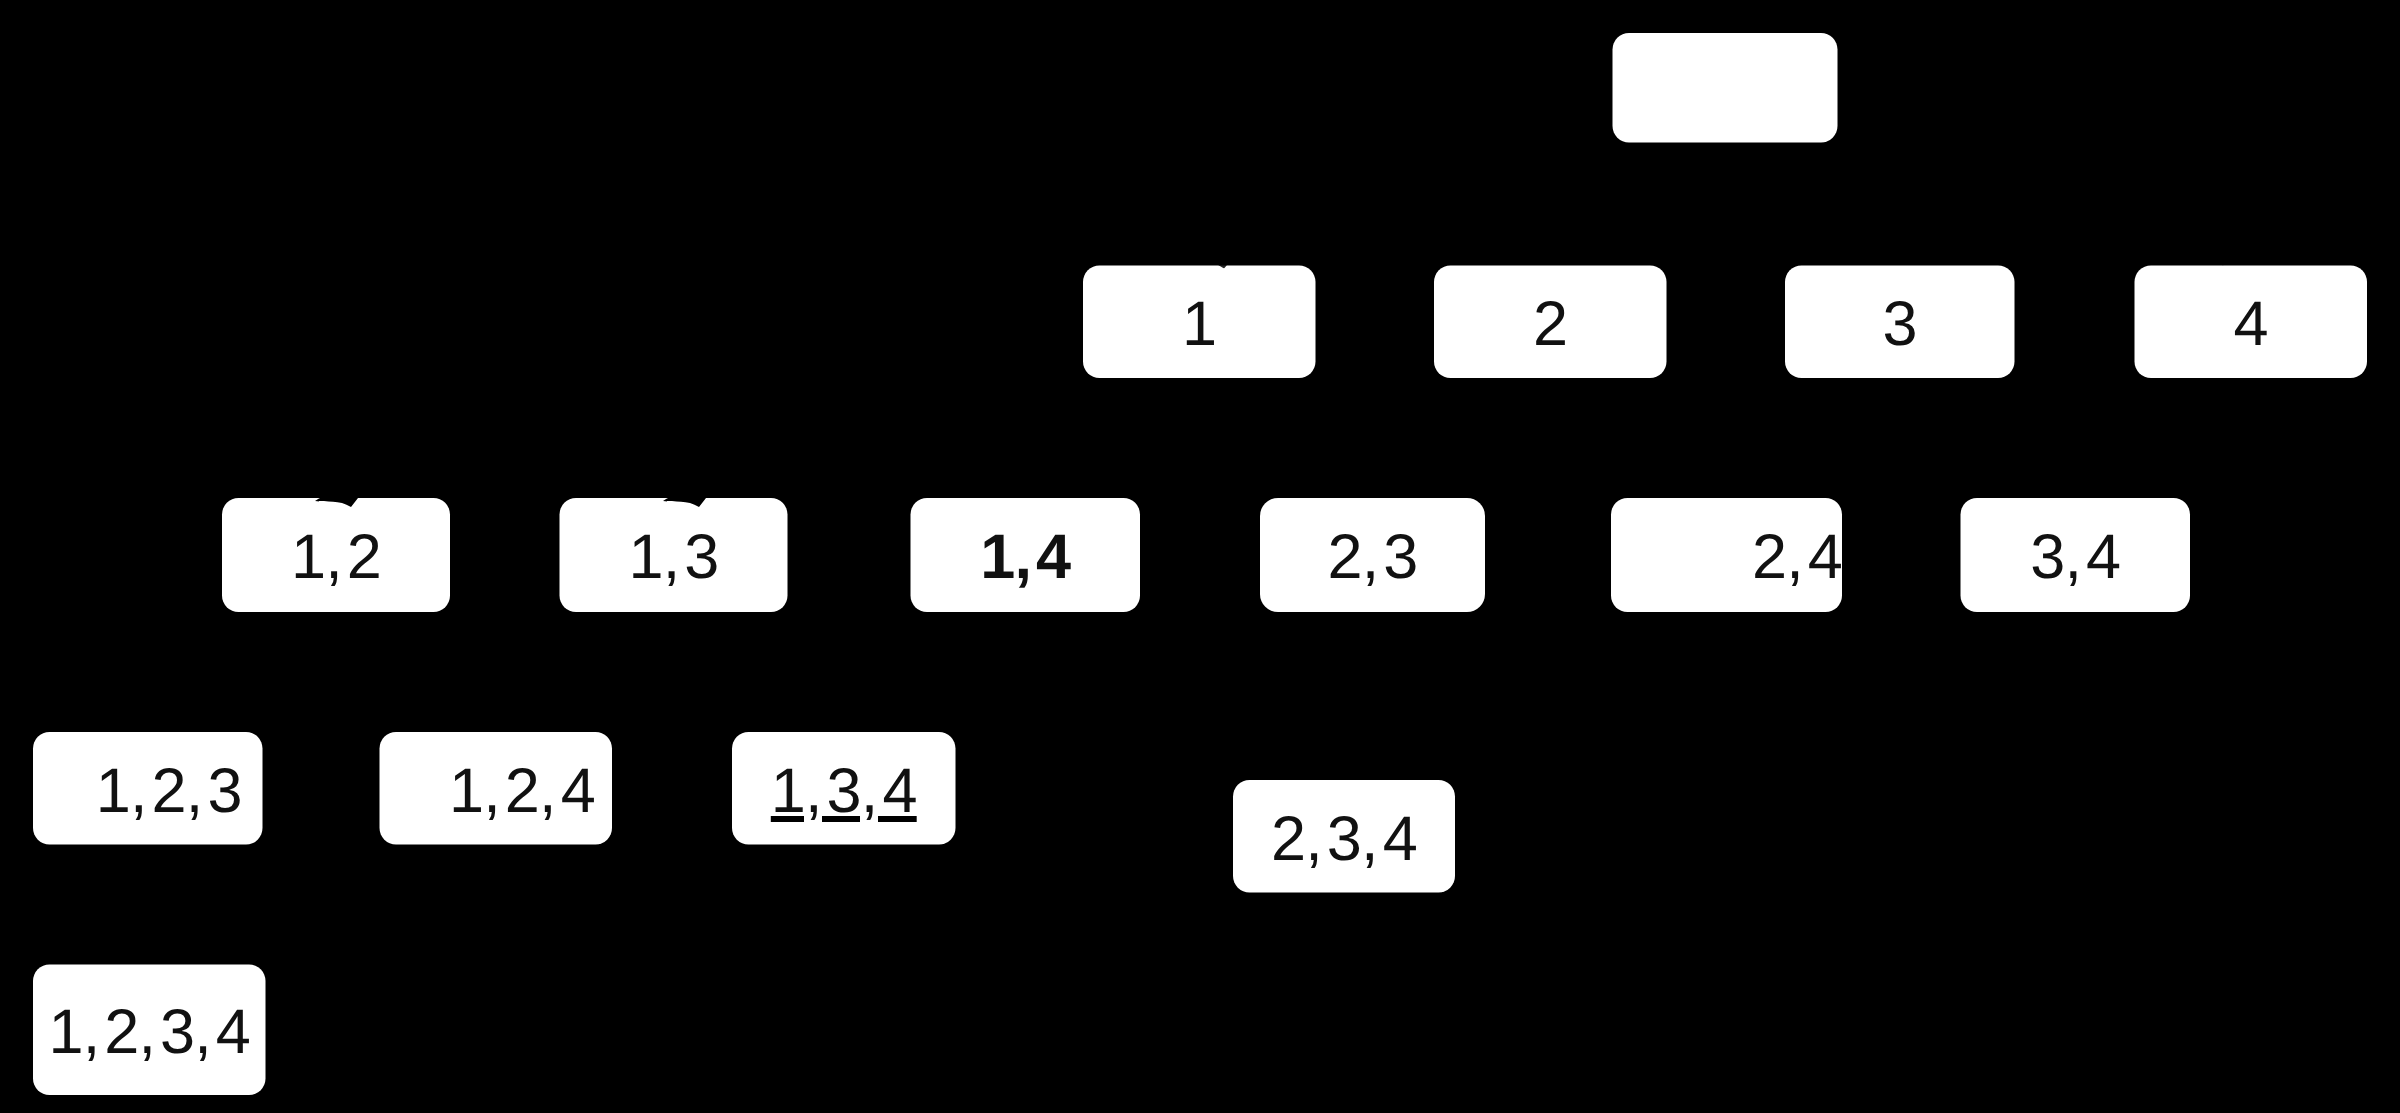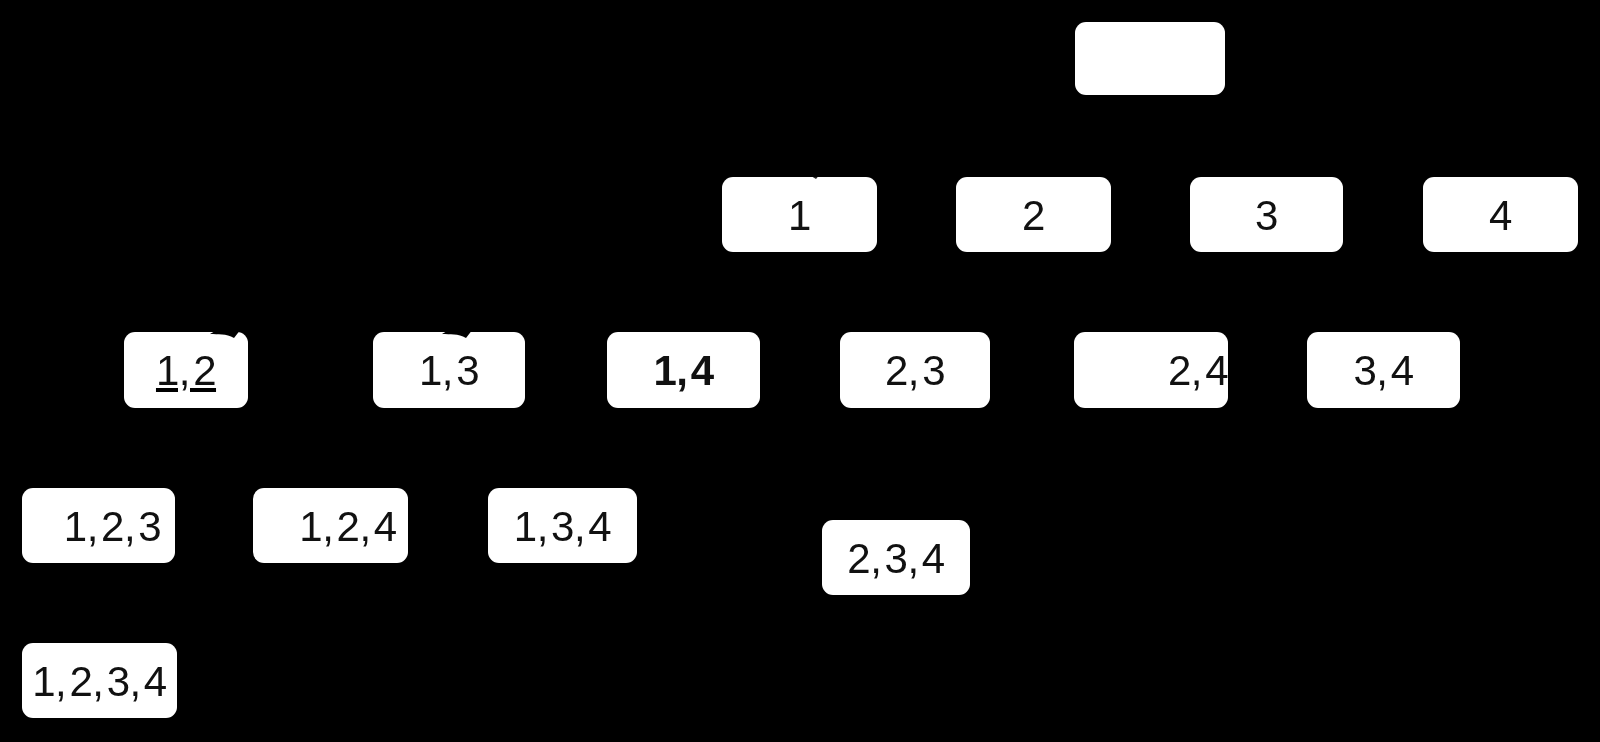--- a/index.html
+++ b/index.html
@@ -54,53 +54,53 @@
   <div class="node" style="left:956px; top:177px; width:155px; height:75px;">
     <span class="label">2</span>
   </div>
   <div class="node" style="left:1190px; top:177px; width:153px; height:75px;">
     <span class="label">3</span>
   </div>
   <div class="node" style="left:1423px; top:177px; width:155px; height:75px;">
     <span class="label">4</span>
   </div>
 
-  <div class="node" style="left:124px; top:332px; width:124px; height:76px;text-decoration:underline;">
+  <div class="node" style="left:148px; top:332px; width:152px; height:76px;">
     <span class="label">1, 2</span>
   </div>
   <div class="node" style="left:373px; top:332px; width:152px; height:76px;">
     <span class="label">1, 3</span>
   </div>
   <div class="node" style="left:607px; top:332px; width:153px; height:76px;font-weight:bold;">
     <span class="label">1, 4</span>
   </div>
-  <div class="node" style="left:840px; top:332px; width:150px; height:76px;">
+  <div class="node" style="left:840px; top:332px; width:150px; height:76px;border-radius:12px;">
     <span class="label">2, 3</span>
   </div>
   <div class="node" style="left:1074px; top:332px; width:154px; height:76px;justify-content:flex-end;">
     <span class="label">2, 4</span>
   </div>
   <div class="node" style="left:1307px; top:332px; width:153px; height:76px;text-align:center;">
     <span class="label">3, 4</span>
   </div>
 
   <div class="node" style="left:22px; top:488px; width:153px; height:75px;padding-left:28px;">
     <span class="label">1, 2, 3</span>
   </div>
   <div class="node" style="left:253px; top:488px; width:155px; height:75px;padding-left:35px;">
     <span class="label">1, 2, 4</span>
   </div>
-  <div class="node" style="left:488px; top:488px; width:149px; height:75px;">
+  <div class="node" style="left:488px; top:488px; width:149px; height:75px;text-decoration:underline;">
     <span class="label">1, 3, 4</span>
   </div>
   <div class="node" style="left:822px; top:488px; width:148px; height:75px;margin-top:32px;">
     <span class="label">2, 3, 4</span>
   </div>
 
-  <div class="node" style="left:22px; top:643px; width:155px; height:75px;justify-content:center;">
+  <div class="node" style="left:22px; top:643px; width:155px; height:87px;justify-content:center;">
     <span class="label">1, 2, 3, 4</span>
   </div>
 
   <svg class="mark" style="left:210px; top:326px;" width="32" height="13" viewBox="0 0 32 13">
     <path d="M0,8 C9,2 19,0 31,3 L24,12 C16,7 8,9 0,8 Z" fill="#000000"></path>
   </svg>
   <svg class="mark" style="left:442px; top:326px;" width="32" height="13" viewBox="0 0 32 13">
     <path d="M0,8 C9,2 19,0 31,3 L24,12 C16,7 8,9 0,8 Z" fill="#000000"></path>
   </svg>
   <svg class="mark" style="left:806px; top:172px;" width="18" height="7" viewBox="0 0 18 7">

